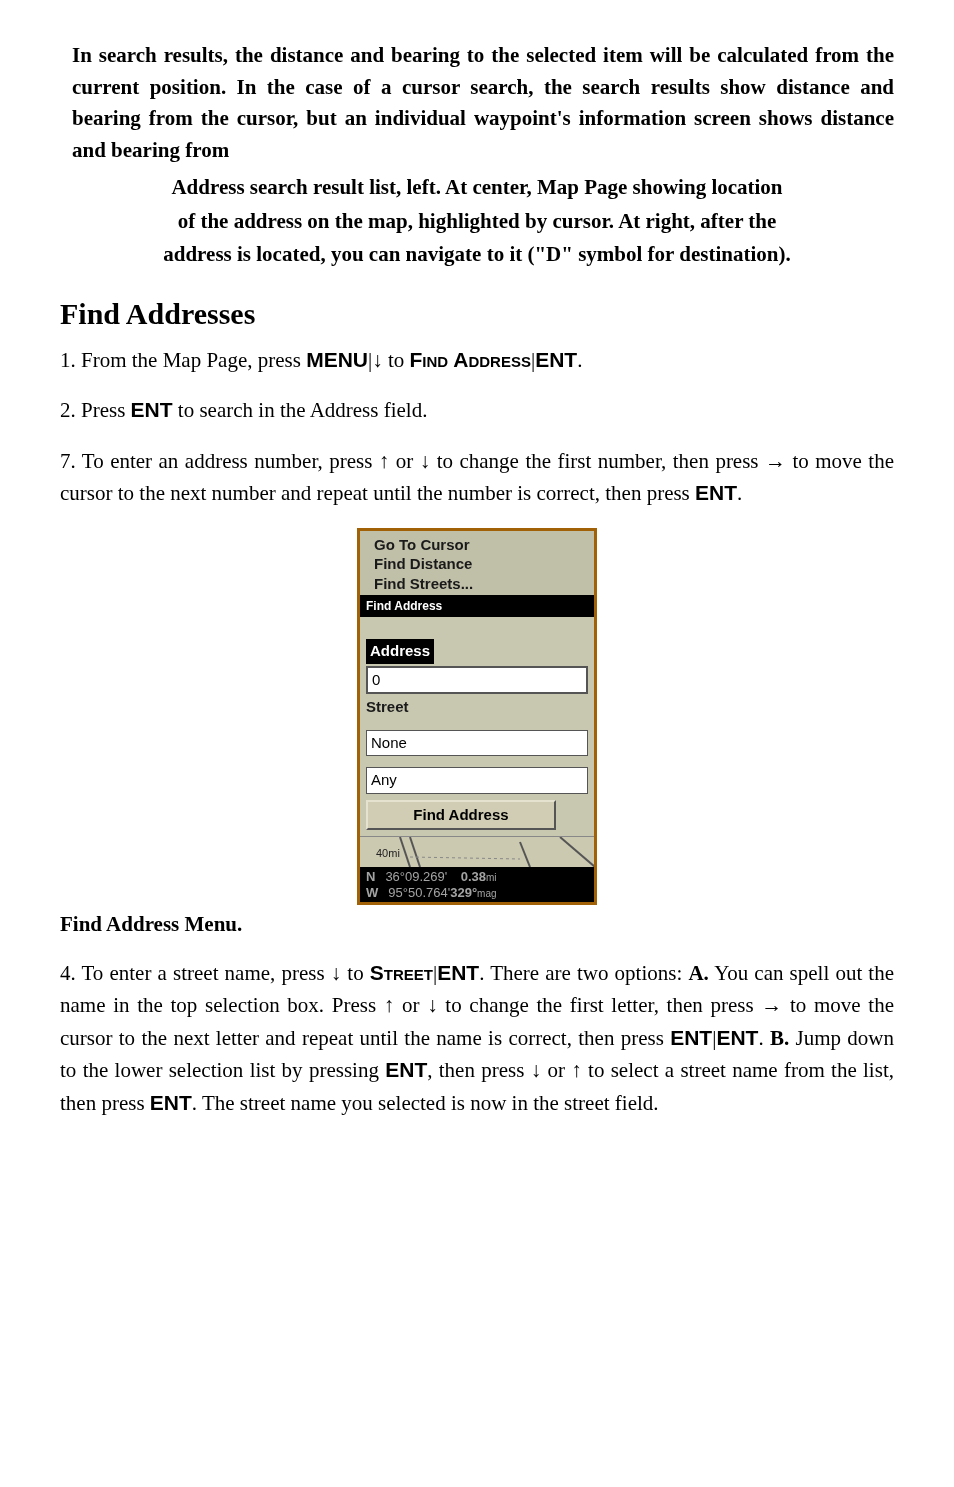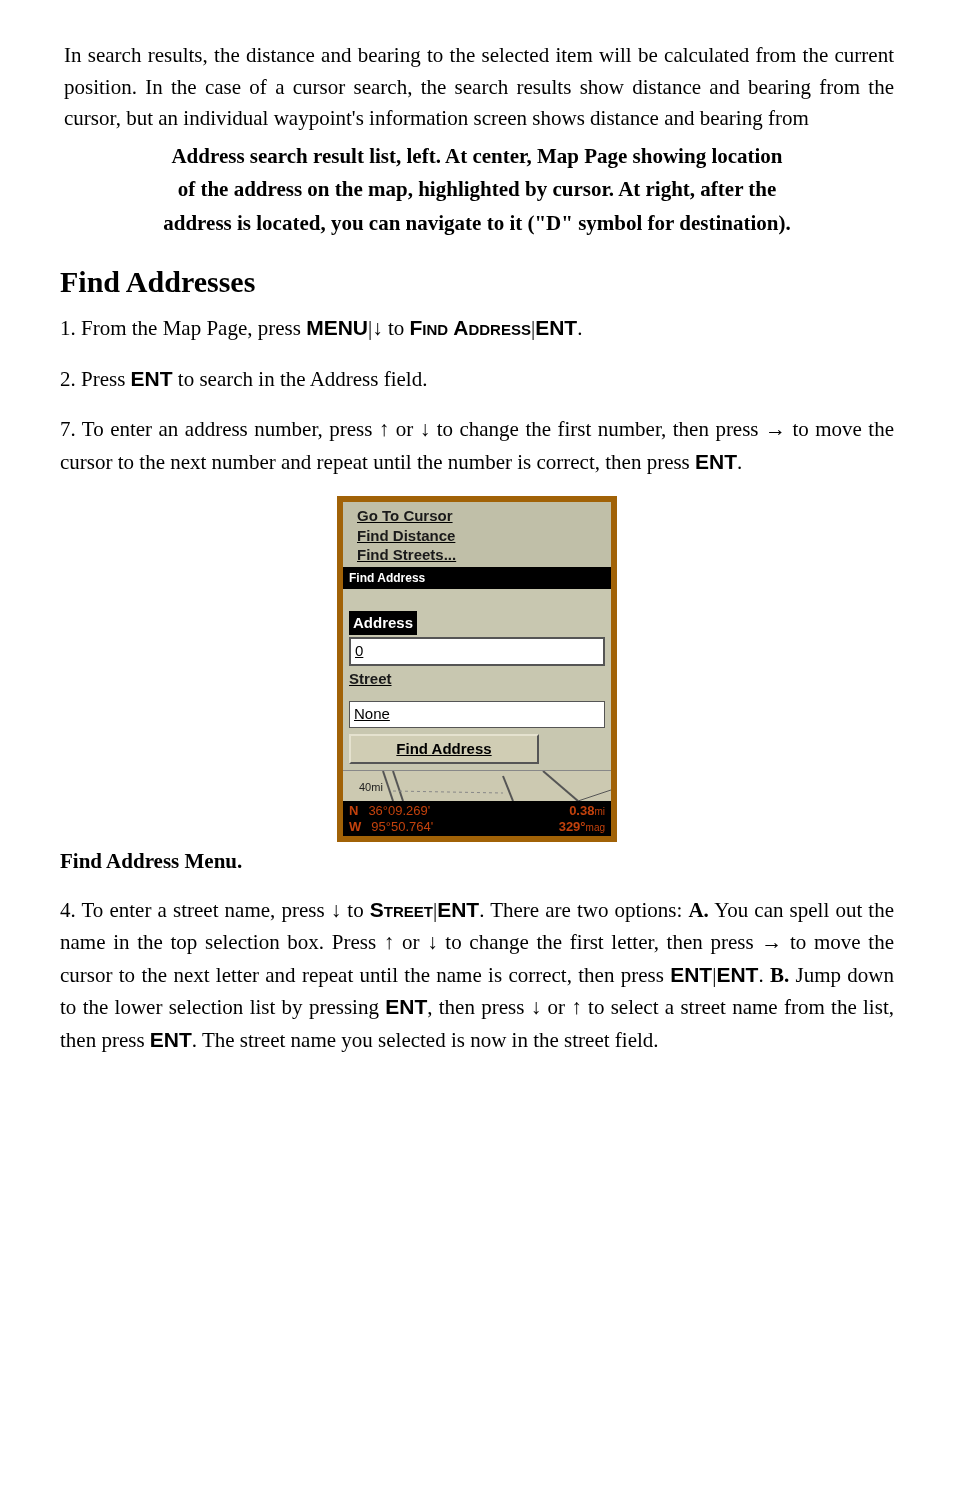--- a/index.html
+++ b/index.html
@@ -8,21 +8,22 @@
     line-height: 1.5;
     color: #000;
     background: #fff;
     margin: 0;
     padding: 40px 60px;
     width: 954px;
     box-sizing: border-box;
   }
   .para {
     text-align: justify;
-    margin: 0 0 6px 4px;
+    margin: 0 0 6px 12px;
+    font-weight: bold;
   }
   .bold-center {
     font-weight: bold;
     text-align: center;
     margin: 0 0 2px 0;
   }
   h2.section {
     font-family: Georgia, serif;
     font-size: 30px;
     font-weight: bold;
@@ -42,28 +43,27 @@
     font-weight: bold;
     font-variant: small-caps;
   }
   .figure {
     text-align: center;
     margin: 6px 0 4px 0;
   }
   
   .device {
     display: inline-block;
-    width: 280px;
-    border: 6px solid #a16207;
+    width: 240px;
+    border: 3px solid #a16207;
     background: #c0bfa8;
     font-family: Verdana, Arial, sans-serif;
     font-size: 15px;
     text-align: left;
     box-sizing: border-box;
-    text-decoration: underline;
   }
   .menu-top {
     padding: 4px 10px 2px 14px;
     color: #1a1a1a;
     font-weight: bold;
   }
   .menu-top div { line-height: 1.3; }
   .hilite-bar {
     background: #000;
     color: #fff;
@@ -120,25 +120,25 @@
   }
   .map-scale {
     position: absolute;
     left: 16px;
     bottom: 6px;
     font-size: 11px;
     color: #222;
   }
   .device-footer {
     background: #000;
-    color: #c2410c;
+    color: #a3a3a3;
     font-size: 13px;
     padding: 2px 6px;
     display: flex;
-    justify-content: space-between;
+    justify-content: flex-start;
   }
   .coords { line-height: 1.2; }
   .coords .dir { font-weight: bold; margin-right: 10px; }
   .dist { text-align: right; line-height: 1.2; }
   .dist .sm { font-size: 10px; }
   .figcap {
     font-weight: bold;
     text-align: left;
     margin: 4px 0 16px 0;
   }
@@ -172,20 +172,21 @@
       <div>Go To Cursor</div>
       <div>Find Distance</div>
       <div>Find Streets...</div>
     </div>
     <div class="hilite-bar">Find Address</div>
     <div class="form-area">
       <div class="field-label selected">Address</div>
       <div class="field-input">0</div>
       <div class="field-label">Street</div>
       <div class="field-input thin">None</div>
+      <div class="field-input thin">Any</div>
       <div class="find-btn">Find Address</div>
     </div>
     <div class="map-strip">
       <svg width="280" height="30" style="position:absolute;left:0;top:0;">
         <line x1="40" y1="0" x2="50" y2="30" stroke="#555" stroke-width="2"></line>
         <line x1="50" y1="0" x2="60" y2="30" stroke="#555" stroke-width="2"></line>
         <line x1="50" y1="20" x2="160" y2="22" stroke="#888" stroke-width="1" stroke-dasharray="3 3"></line>
         <line x1="160" y1="5" x2="170" y2="30" stroke="#555" stroke-width="2"></line>
         <line x1="200" y1="0" x2="235" y2="30" stroke="#555" stroke-width="2"></line>
         <line x1="235" y1="30" x2="280" y2="15" stroke="#555" stroke-width="1"></line>

